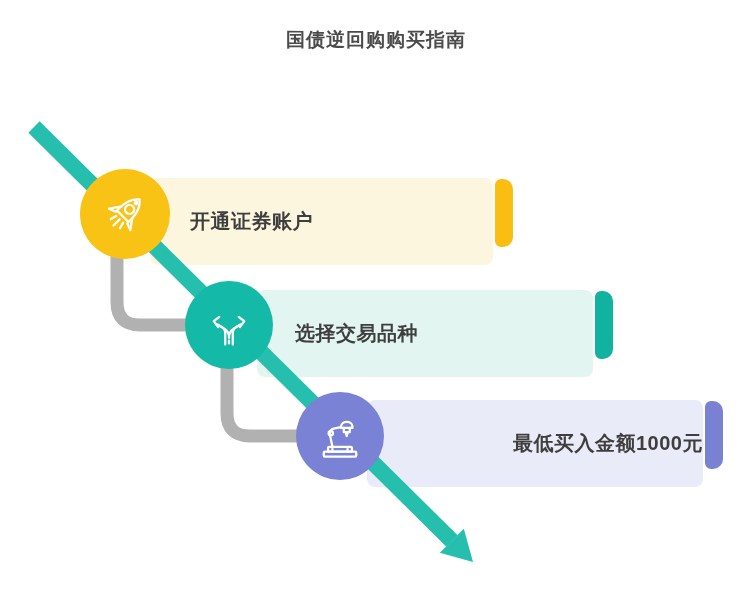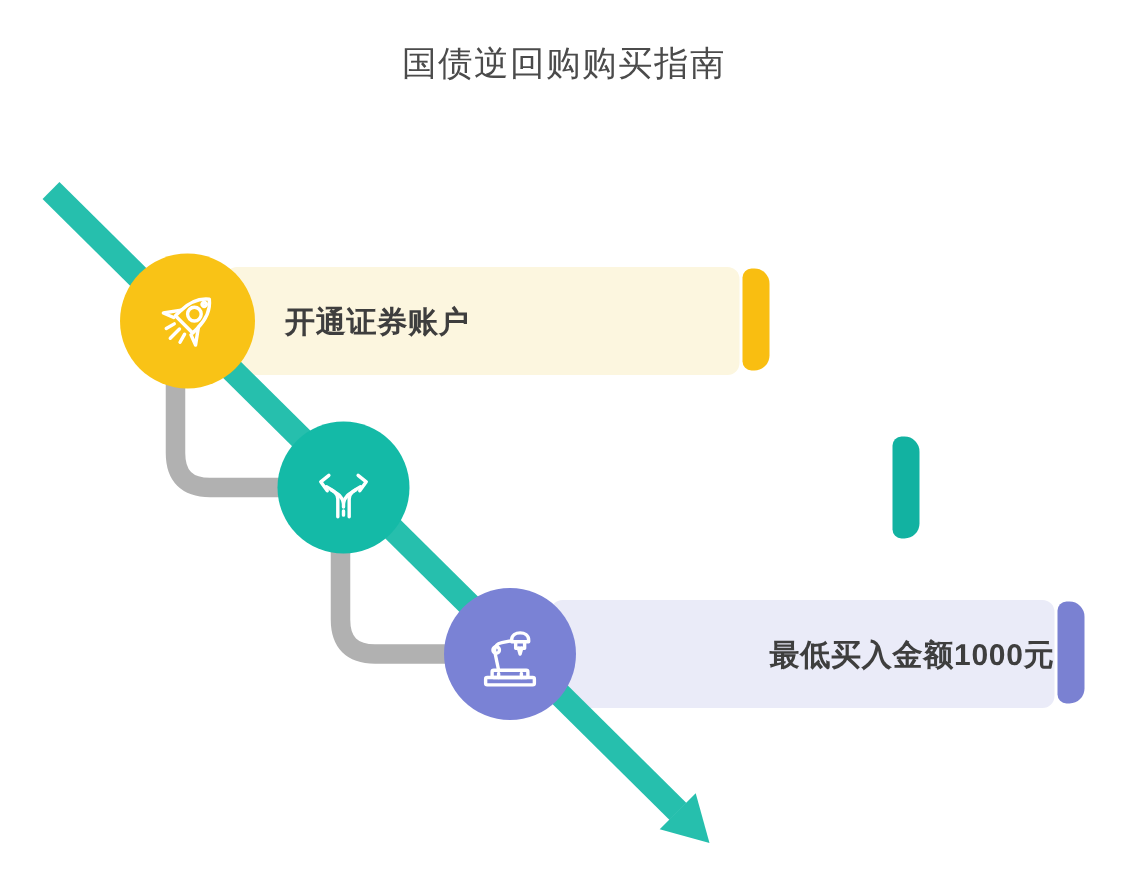--- a/index.html
+++ b/index.html
@@ -2,26 +2,26 @@
 <html><head>
 <meta charset="utf-8">
 <style>
   html,body{margin:0;padding:0;background:#fff;}
   .canvas{
     position:relative;width:752px;height:595px;background:#fff;overflow:hidden;
     font-family:"Liberation Sans","DejaVu Sans",sans-serif;
   }
   .title{
     position:absolute;left:0;right:0;top:27px;text-align:center;
-    font-size:23px;font-weight:400;letter-spacing:1px;color:#4b4b4b;
+    font-size:19px;font-weight:700;letter-spacing:1px;color:#4b4b4b;
   }
   .layer{position:absolute;left:0;top:0;width:752px;height:595px;}
   .z1{z-index:1}.z2{z-index:2}.z3{z-index:3}
   .bar{
-    position:absolute;height:72px;border-radius:8px;display:flex;align-items:center;
+    position:absolute;height:87px;border-radius:8px;display:flex;align-items:center;
     box-sizing:border-box;
   }
   .bar-label{font-size:20px;font-weight:700;color:#3e3e3e;letter-spacing:0.5px;white-space:nowrap;}
   .bar1{left:150px;top:178px;width:343px;}
   .bar1 .bar-label{padding-left:40px;}
   .bar2{left:257px;top:290px;width:336px;}
   .bar2 .bar-label{padding-left:38px;}
   .bar3{left:367px;top:400px;width:336px;justify-content:flex-end;}
   .bar3 .bar-label{padding-left:33px;}
   .cap{position:absolute;width:18px;height:68px;border-radius:6px 10px 10px 6px;}
@@ -38,20 +38,23 @@
 </style>
 </head>
 <body>
 
 <div class="canvas">
 
   <div class="title" style="color: rgb(75, 75, 75);">国债逆回购购买指南</div>
 
   <div class="bar bar1 z1" style="background: rgb(252, 246, 223);">
     <span class="bar-label" style="color: rgb(62, 62, 62);">开通证券账户</span>
+  </div>
+  <div class="bar bar2 z1" style="background: rgb(227, 245, 240);">
+    <span class="bar-label" style="color: rgb(62, 62, 62);">选择交易品种</span>
   </div>
   <div class="bar bar3 z1" style="background: rgb(234, 235, 248);">
     <span class="bar-label" style="color: rgb(62, 62, 62);">最低买入金额1000元</span>
   </div>
 
   <div class="cap cap1 z1" style="background: rgb(249, 190, 17);"></div>
   <div class="cap cap2 z1" style="background: rgb(18, 178, 161);"></div>
   <div class="cap cap3 z1" style="background: rgb(122, 129, 210);"></div>
 
   <svg class="layer z2" viewBox="0 0 752 595">

